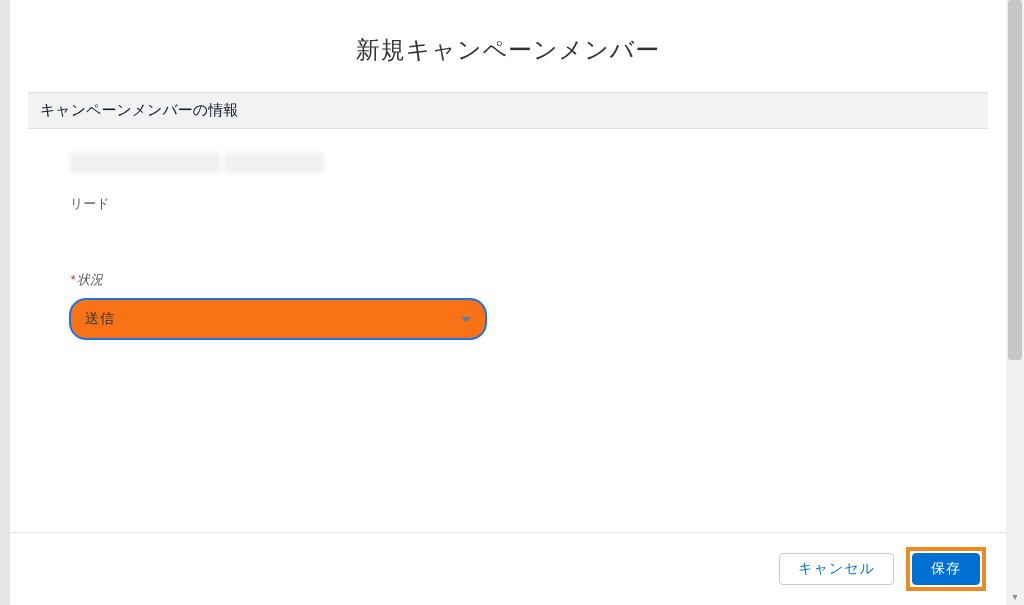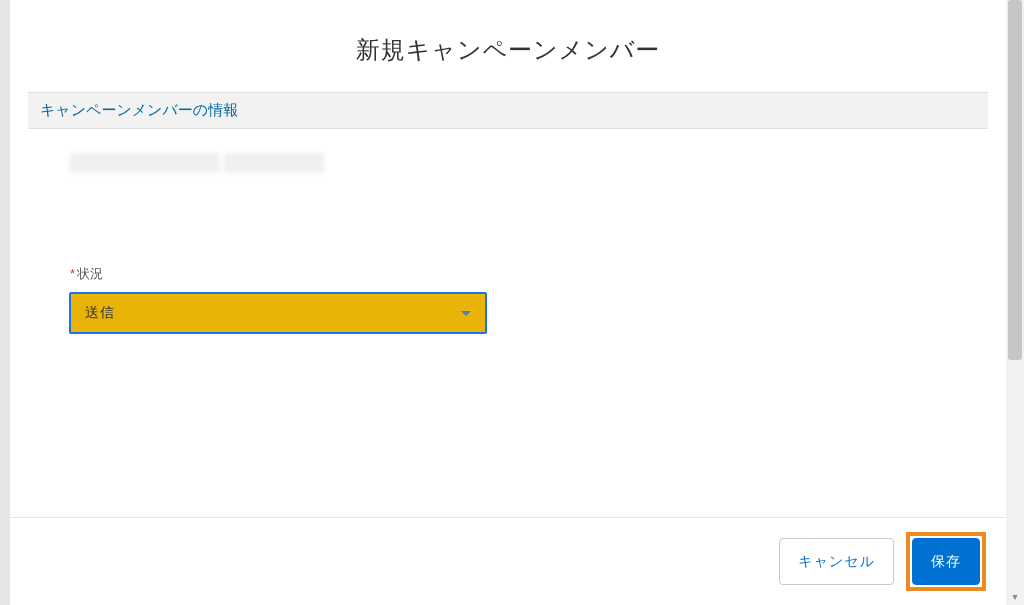--- a/index.html
+++ b/index.html
@@ -59,53 +59,53 @@
       flex: 1 1 auto;
       overflow: hidden;
     }
     .section-header {
       background: #f2f2f2;
       border: 1px solid #e0e0e0;
       border-left: none;
       border-right: none;
       padding: 8px 12px;
       font-size: 15px;
-      color: #0369a1;
+      color: #0f172a;
     }
     .form-body { padding: 18px 30px 0 42px; }
     .label {
       font-size: 13px;
       color: #5a5a5a;
       margin-top: 2px;
     }
     .redacted {
       display: inline-block;
       height: 20px;
       background: #f0f0f0;
       filter: blur(2px);
       margin-top: 6px;
       margin-bottom: 16px;
     }
     .redacted.r1 { width: 150px; }
     .redacted.r2 { width: 100px; }
     .spacer-lead { height: 44px; }
     .req-star { color: #d93025; font-size: 13px; margin-right: 2px; }
-    .field-status-label { margin-top: 28px; font-size: 13px; color:#5a5a5a; }
+    .field-status-label { margin-top: 14px; font-size: 13px; color:#5a5a5a;font-style:italic; }
     .select-wrap { margin-top: 10px; }
     .select {
       width: 416px;
       height: 40px;
       border: 1px solid #1a73e8;
       box-shadow: 0 0 0 1px #1a73e8;
-      border-radius: 1px;
+      border-radius: 16px;
       padding: 0 14px;
       display: flex;
       align-items: center;
       justify-content: space-between;
-      background: #eab308;
+      background: #f97316;
       cursor: pointer;
     }
     .select-value {
       font-size: 14px;
       color: #333;
       letter-spacing: 1px;
     }
     .caret {
       width: 0; height: 0;
       border-left: 5px solid transparent;
@@ -115,21 +115,21 @@
     .footer {
       border-top: 1px solid #e5e5e5;
       padding: 14px 20px 14px 0;
       display: flex;
       justify-content: flex-end;
       align-items: center;
       gap: 12px;
       background: #fff;
     }
     .btn {
-      height: 47px;
+      height: 32px;
       padding: 0 18px;
       border-radius: 4px;
       font-size: 14px;
       letter-spacing: 1px;
       cursor: pointer;
       display: inline-flex;
       align-items: center;
     }
     .btn-secondary {
       background: #fff;
@@ -159,20 +159,21 @@
 
   <div class="content">
     <div class="section-header">キャンペーンメンバーの情報</div>
 
     <div class="form-body">
 
       <div class="redacted r1"></div>
 
       <div class="redacted r2"></div>
 
+      <div class="label">リード</div>
       <div class="spacer-lead"></div>
 
       <div class="field-status-label">
         <span class="req-star">*</span><span>状況</span>
       </div>
       <div class="select-wrap">
         <div class="select">
           <span class="select-value">送信</span>
           <span class="caret"></span>
         </div>

